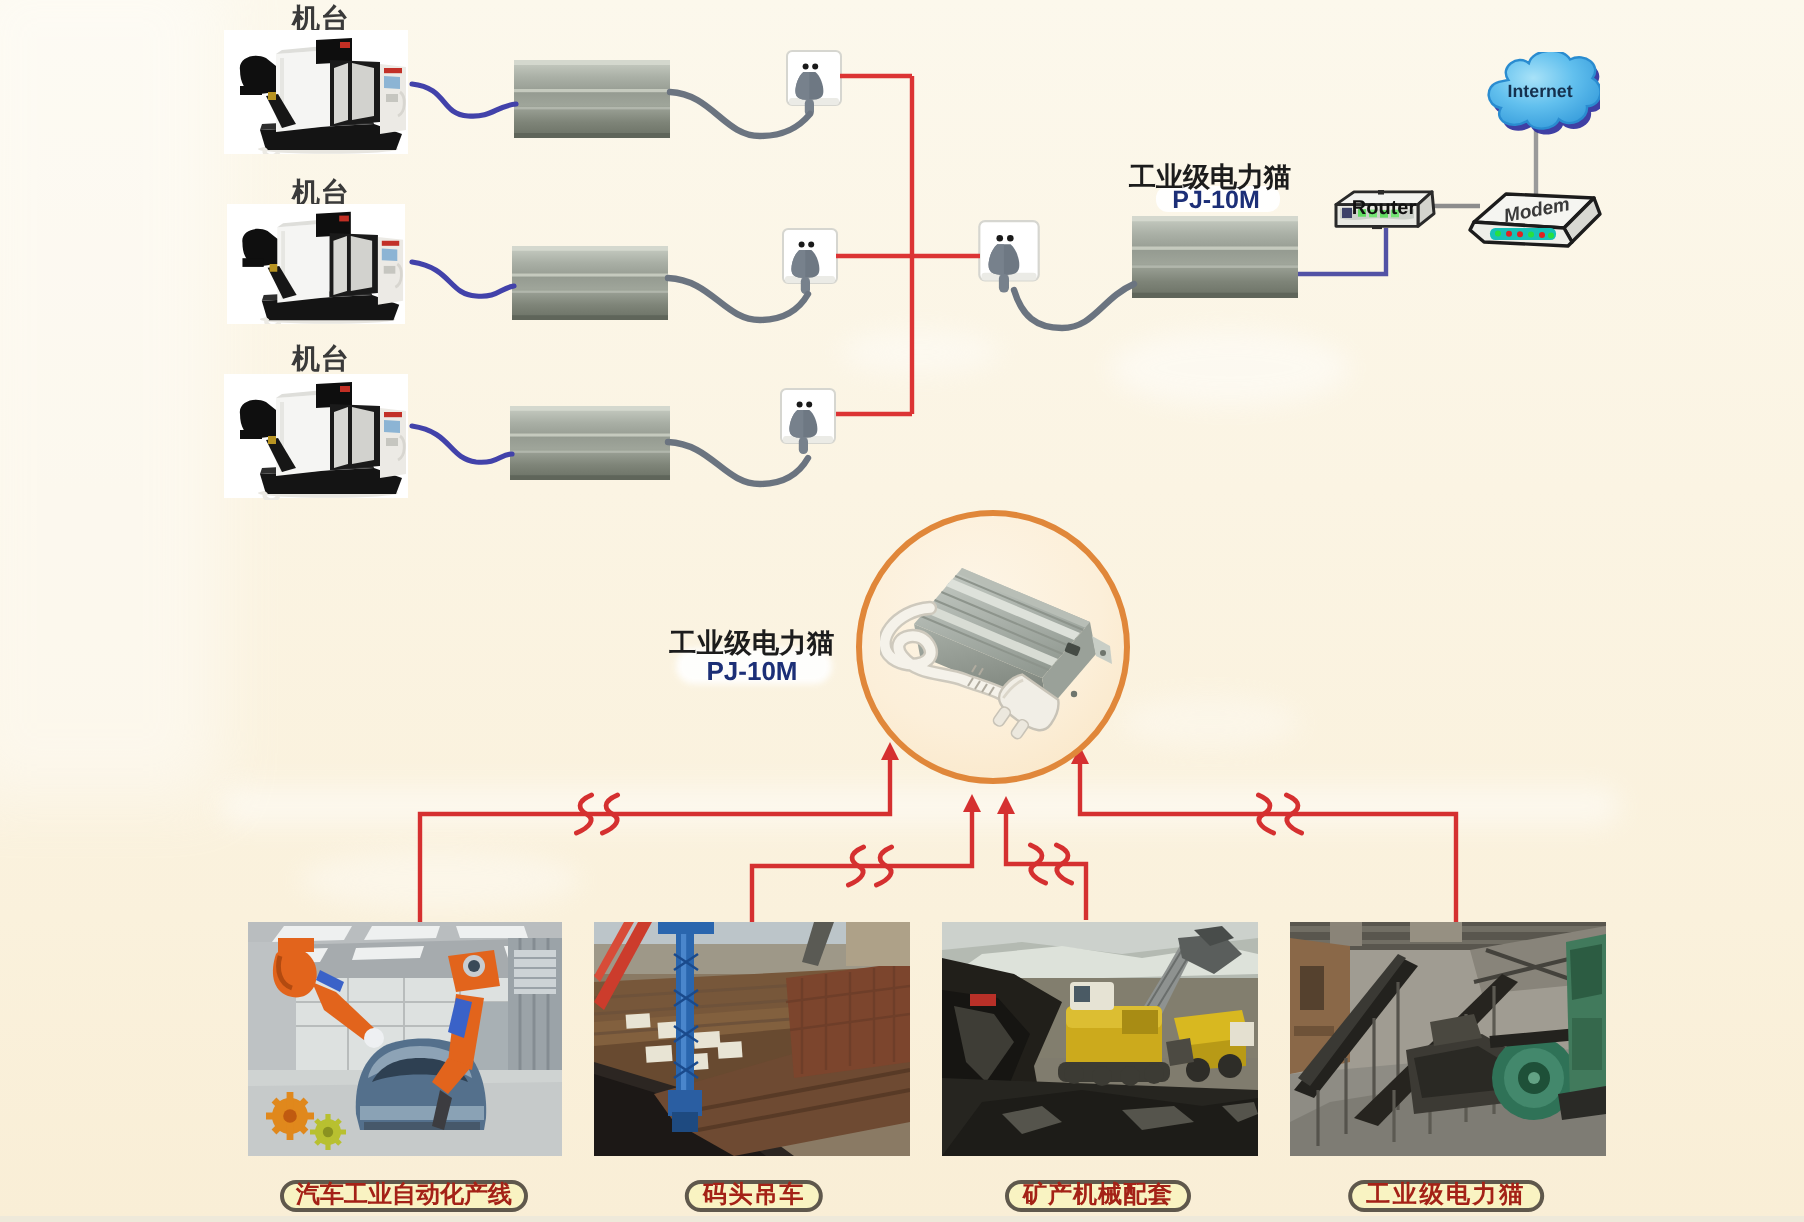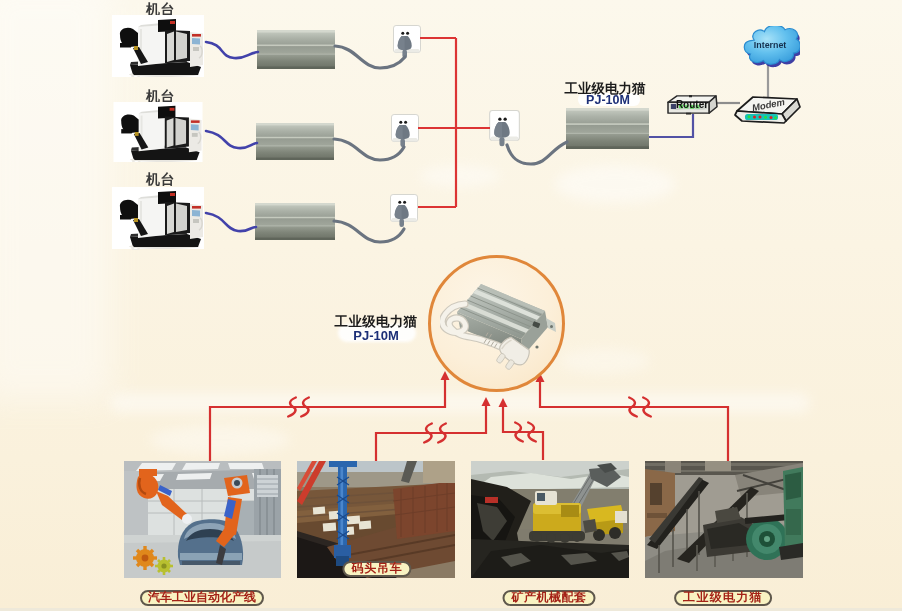--- a/index.html
+++ b/index.html
@@ -533,17 +533,17 @@
 <circle cx="122" cy="78" r="3" fill="#62a284"></circle>
 <path d="M100,60 L144,56" stroke="#23221e" stroke-width="6"></path>
 
 <polygon points="138,10 158,6 158,88 140,90" fill="#417a5c"></polygon>
 <polygon points="140,14 156,11 156,36 141,39" fill="#2c5c42"></polygon>
 <rect x="141" y="48" width="15" height="26" fill="#35684c"></rect>
 <polygon points="134,86 158,82 158,96 136,99" fill="#2a2a26"></polygon>
 </svg>
 
 <div class="pill" style="left:202px;top:590px;">汽车工业自动化产线</div>
-<div class="pill" style="left:377px;top:561px;letter-spacing:0.8px;padding:0 7px;">码头吊车</div>
+<div class="pill" style="left:377px;top:590px;letter-spacing:0.8px;padding:0 7px;">码头吊车</div>
 <div class="pill" style="left:549px;top:590px;letter-spacing:0.5px;padding:0 7px;text-align:right;">矿产机械配套</div>
 <div class="pill" style="left:723px;top:590px;letter-spacing:1.3px;padding:0 7px;">工业级电力猫</div>
 <div class="abs" style="left:0;top:608px;width:902px;height:3px;background:#eee9da;"></div>
 </div>
 
 </body></html>

